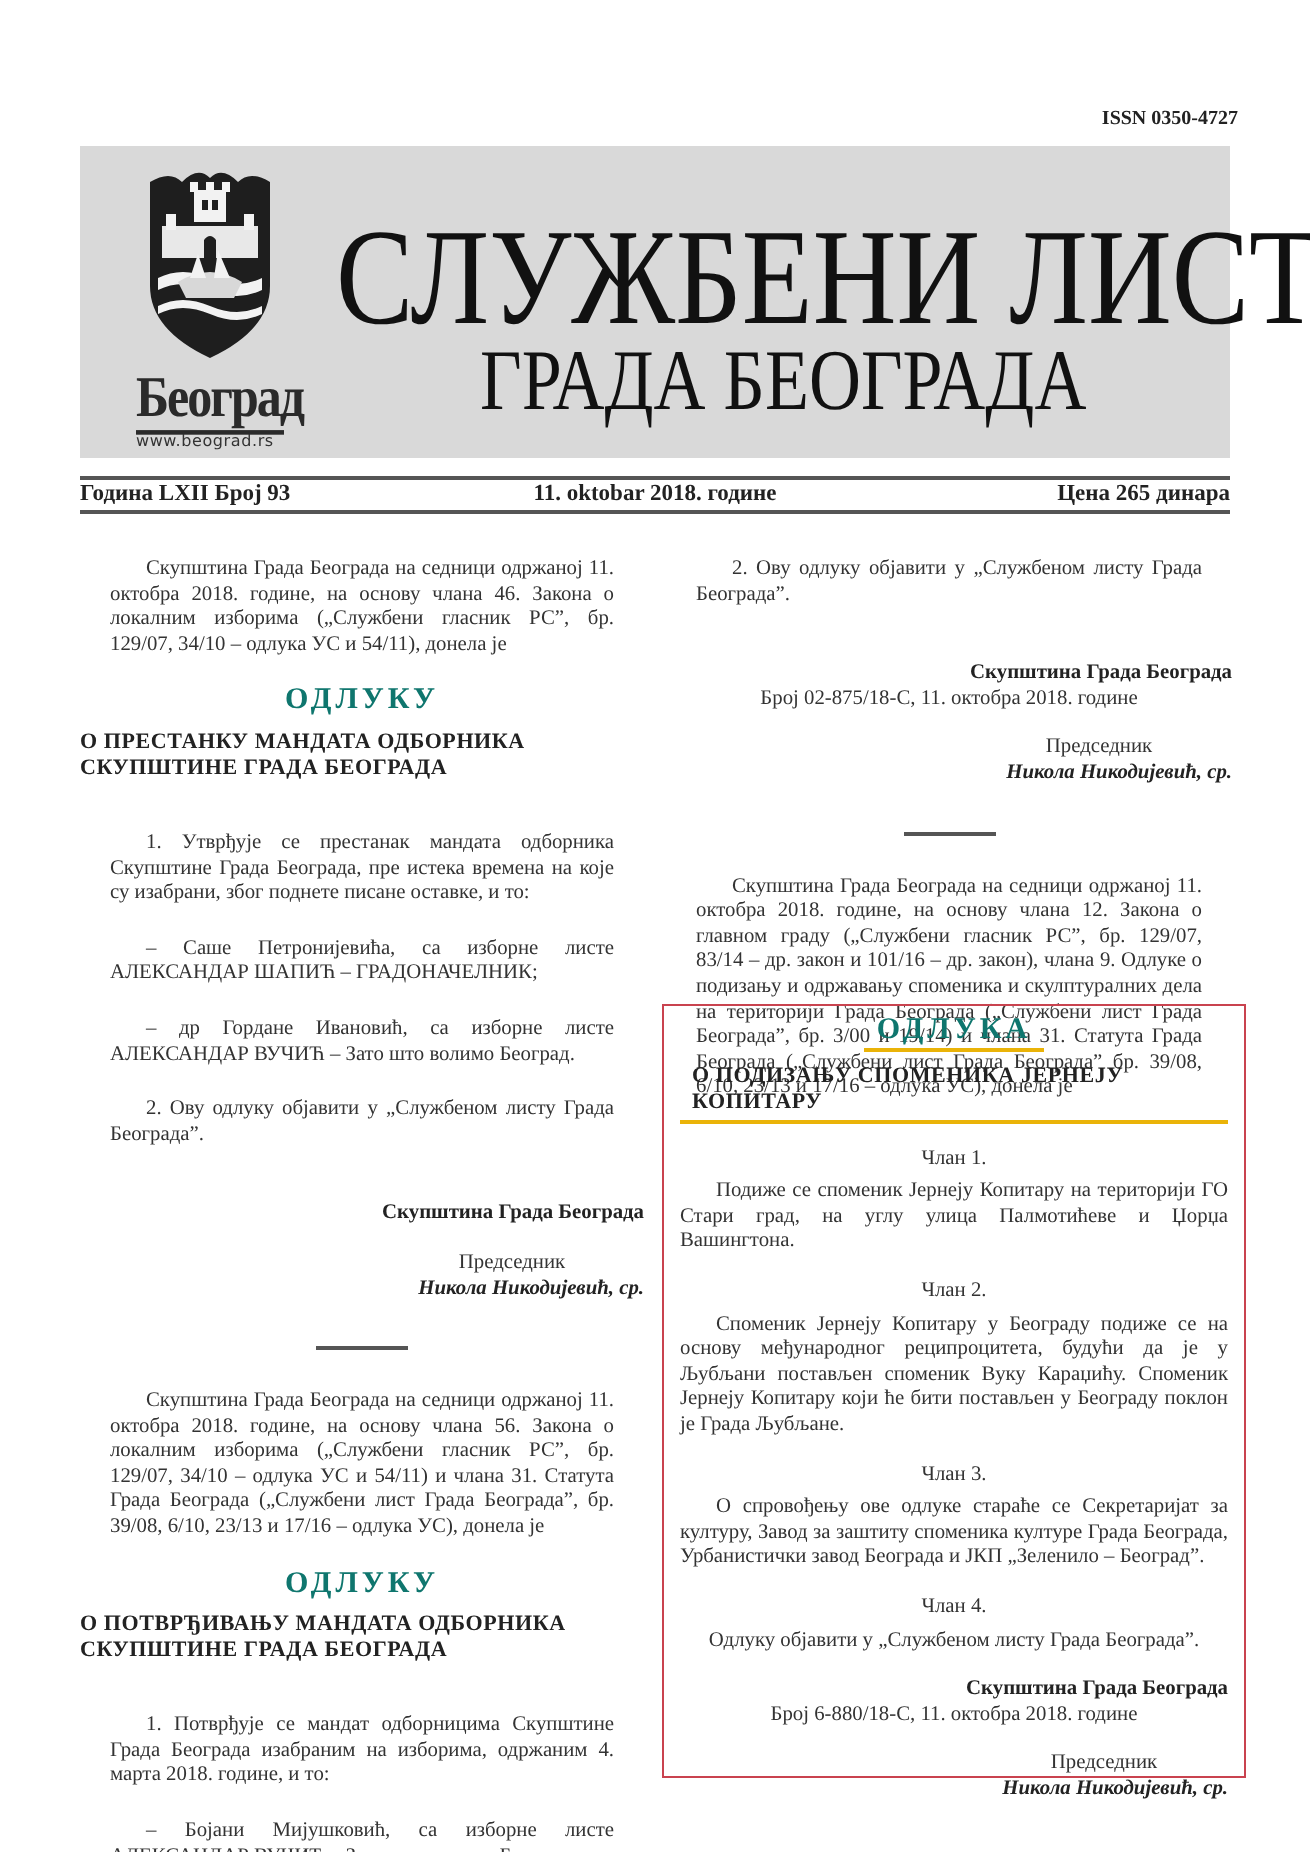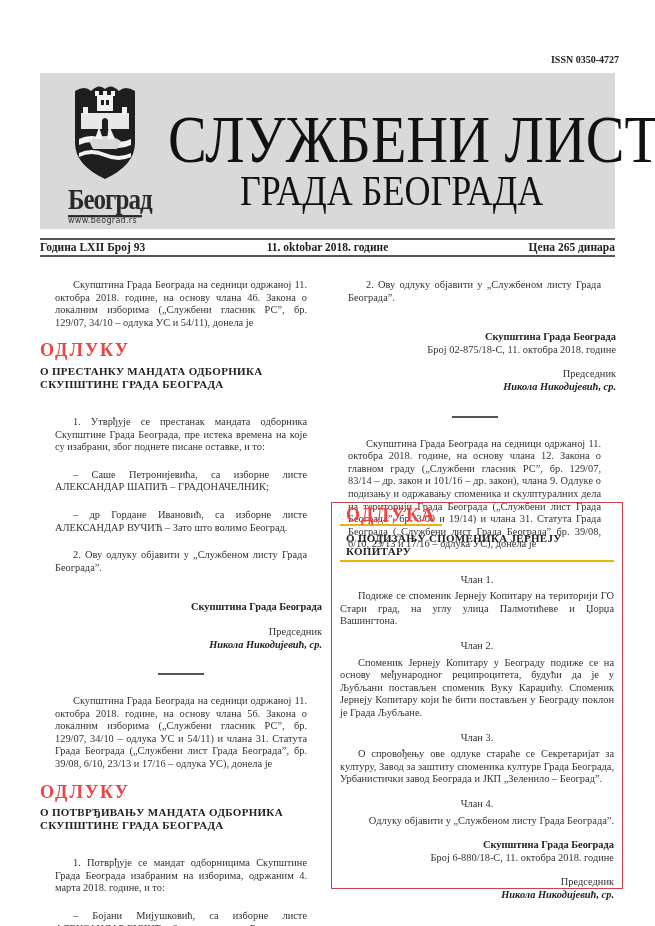--- a/index.html
+++ b/index.html
@@ -21,23 +21,23 @@
            font-size:36px; color:#111; transform:scaleY(1.2); transform-origin:top left; white-space:nowrap; }
   .rule-top { position:absolute; left:40px; top:238px; width:575px; height:2px; background:#555; }
   .rule-bot { position:absolute; left:40px; top:255px; width:575px; height:2px; background:#555; }
   .issueline { position:absolute; left:40px; top:241px; width:575px; height:14px; font-size:11.5px;
                font-weight:bold; color:#222; }
   .issueline .l { position:absolute; left:0; }
   .issueline .c { position:absolute; left:0; right:0; text-align:center; }
   .issueline .r { position:absolute; right:0; }
   .col { position:absolute; font-size:10.4px; line-height:12.6px; text-align:justify; color:#333; }
   .col p { margin:15px; text-indent:18px; }
-  .center { text-align:right; text-indent:0 !important; }
+  .center { text-align:center; text-indent:0 !important; }
   .right { text-align:right; text-indent:0 !important;font-style:italic; }
-  .title-big { font-weight:bold; font-size:18px; letter-spacing:2px; margin:14px 0 8px; color:#ef4444; }
+  .title-big { text-align:center; font-weight:bold; font-size:15px; letter-spacing:2px; margin:14px 0 8px; color:#0f766e; }
   .title-sub { text-align:left; font-weight:bold; font-size:11px; line-height:13px; color:#222; text-indent:0; letter-spacing:0.3px;}
   .signer { text-align:right; font-weight:bold; color:#222; }
   .sep { width:46px; height:2px; background:#555; margin:22px auto 20px; }
   .redbox { position:absolute; left:331px; top:502px; width:290px; height:385px; border:1.5px solid #c9434f; }
   .redbox .inner { position:absolute; left:8px; right:8px; top:0; font-size:10.4px; line-height:12.6px; text-align:justify; color:#333; }
   .redbox p { margin:0; text-indent:18px; }
   .ul-red { display:inline-block; border-bottom:2px solid #eab308; padding:0 6px 2px; }
   .clan { text-align:center; text-indent:0 !important; margin:12px 0 4px; }
 </style>
 </head>

